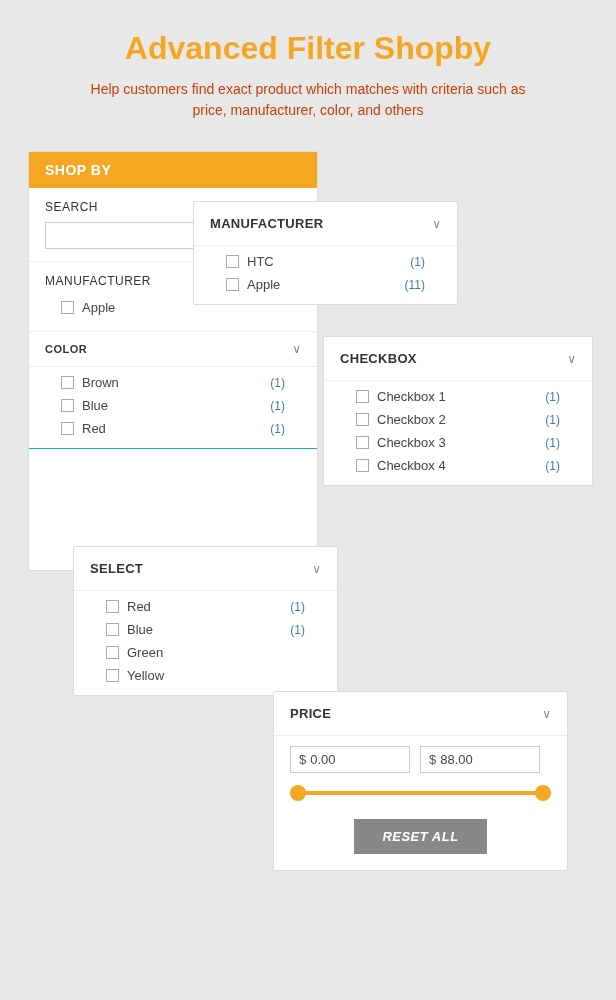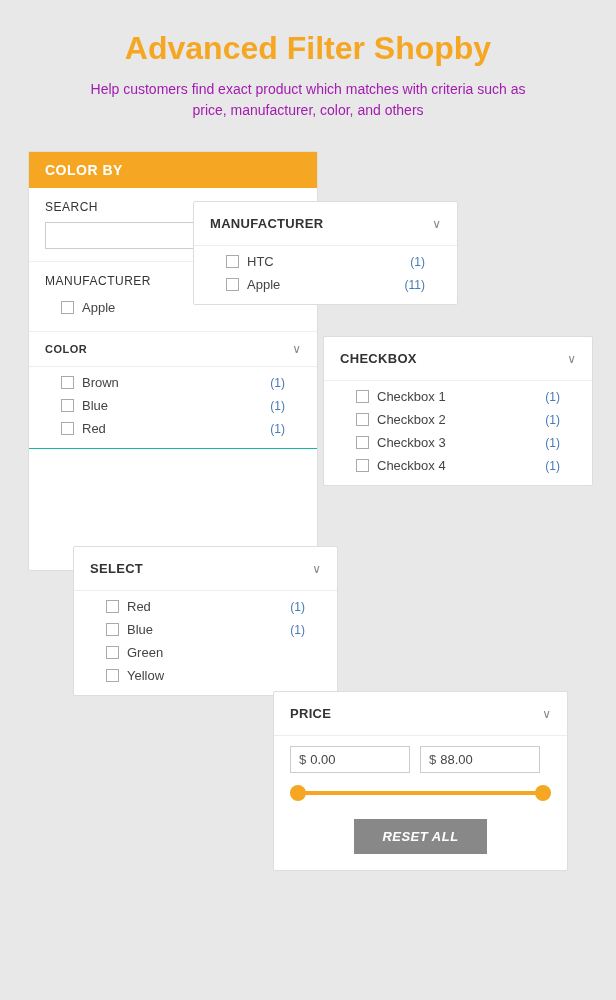--- a/index.html
+++ b/index.html
@@ -15,21 +15,21 @@
     }
     .page-title {
       font-size: 32px;
       color: #f5a623;
       font-weight: bold;
       text-align: center;
       margin-bottom: 12px;
     }
     .page-subtitle {
       font-size: 14px;
-      color: #a21caf;
+      color: #c2410c;
       text-align: center;
       line-height: 1.5;
       margin-bottom: 30px;
       max-width: 440px;
     }
     .panels-container {
       position: relative;
       width: 560px;
       height: 720px;
     }
@@ -243,21 +243,21 @@
   </style>
 </head>
 <body>
 
 <h1 class="page-title">Advanced Filter Shopby</h1>
 <p class="page-subtitle">Help customers find exact product which matches with criteria such as price, manufacturer, color, and others</p>
 
 <div class="panels-container">
 
   <div class="panel panel-shopby">
-    <div class="shopby-header">COLOR BY</div>
+    <div class="shopby-header">SHOP BY</div>
 
     <div class="shopby-section">
       <div class="section-label">SEARCH</div>
       <input class="search-input" type="text" style="">
     </div>
 
     <div class="shopby-section">
       <div class="section-label">MANUFACTURER</div>
       <div class="checkbox-row">
         <div class="left">

